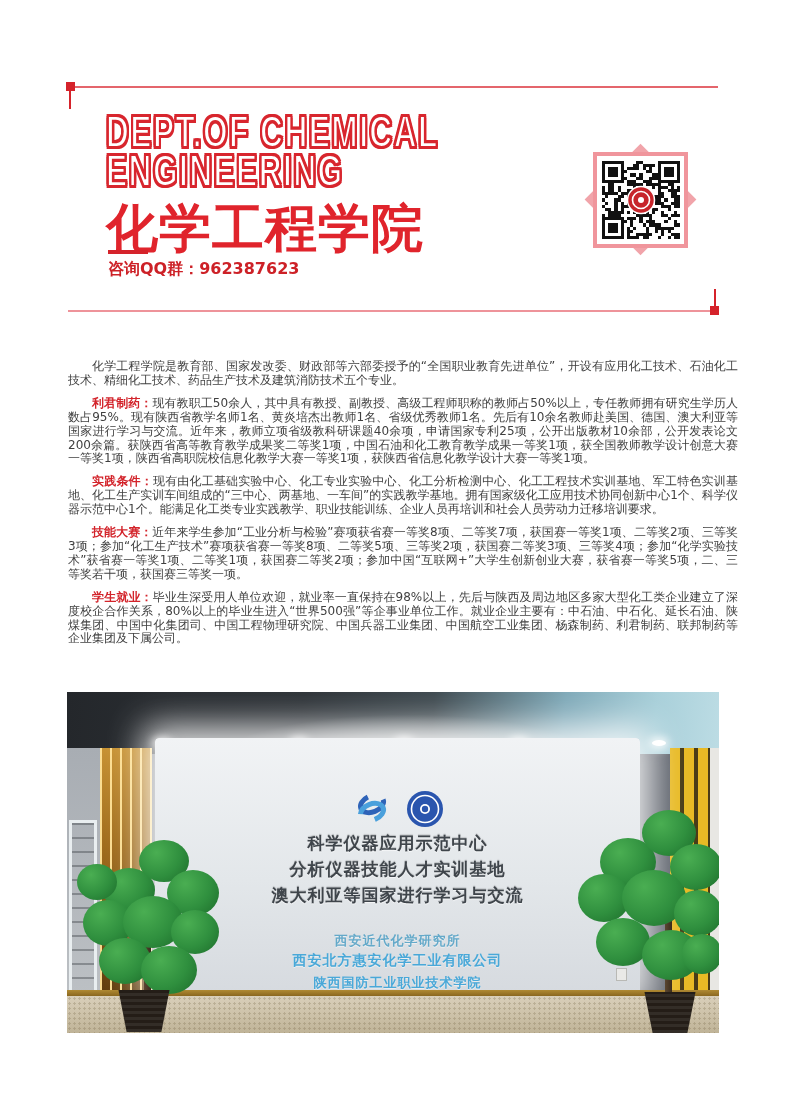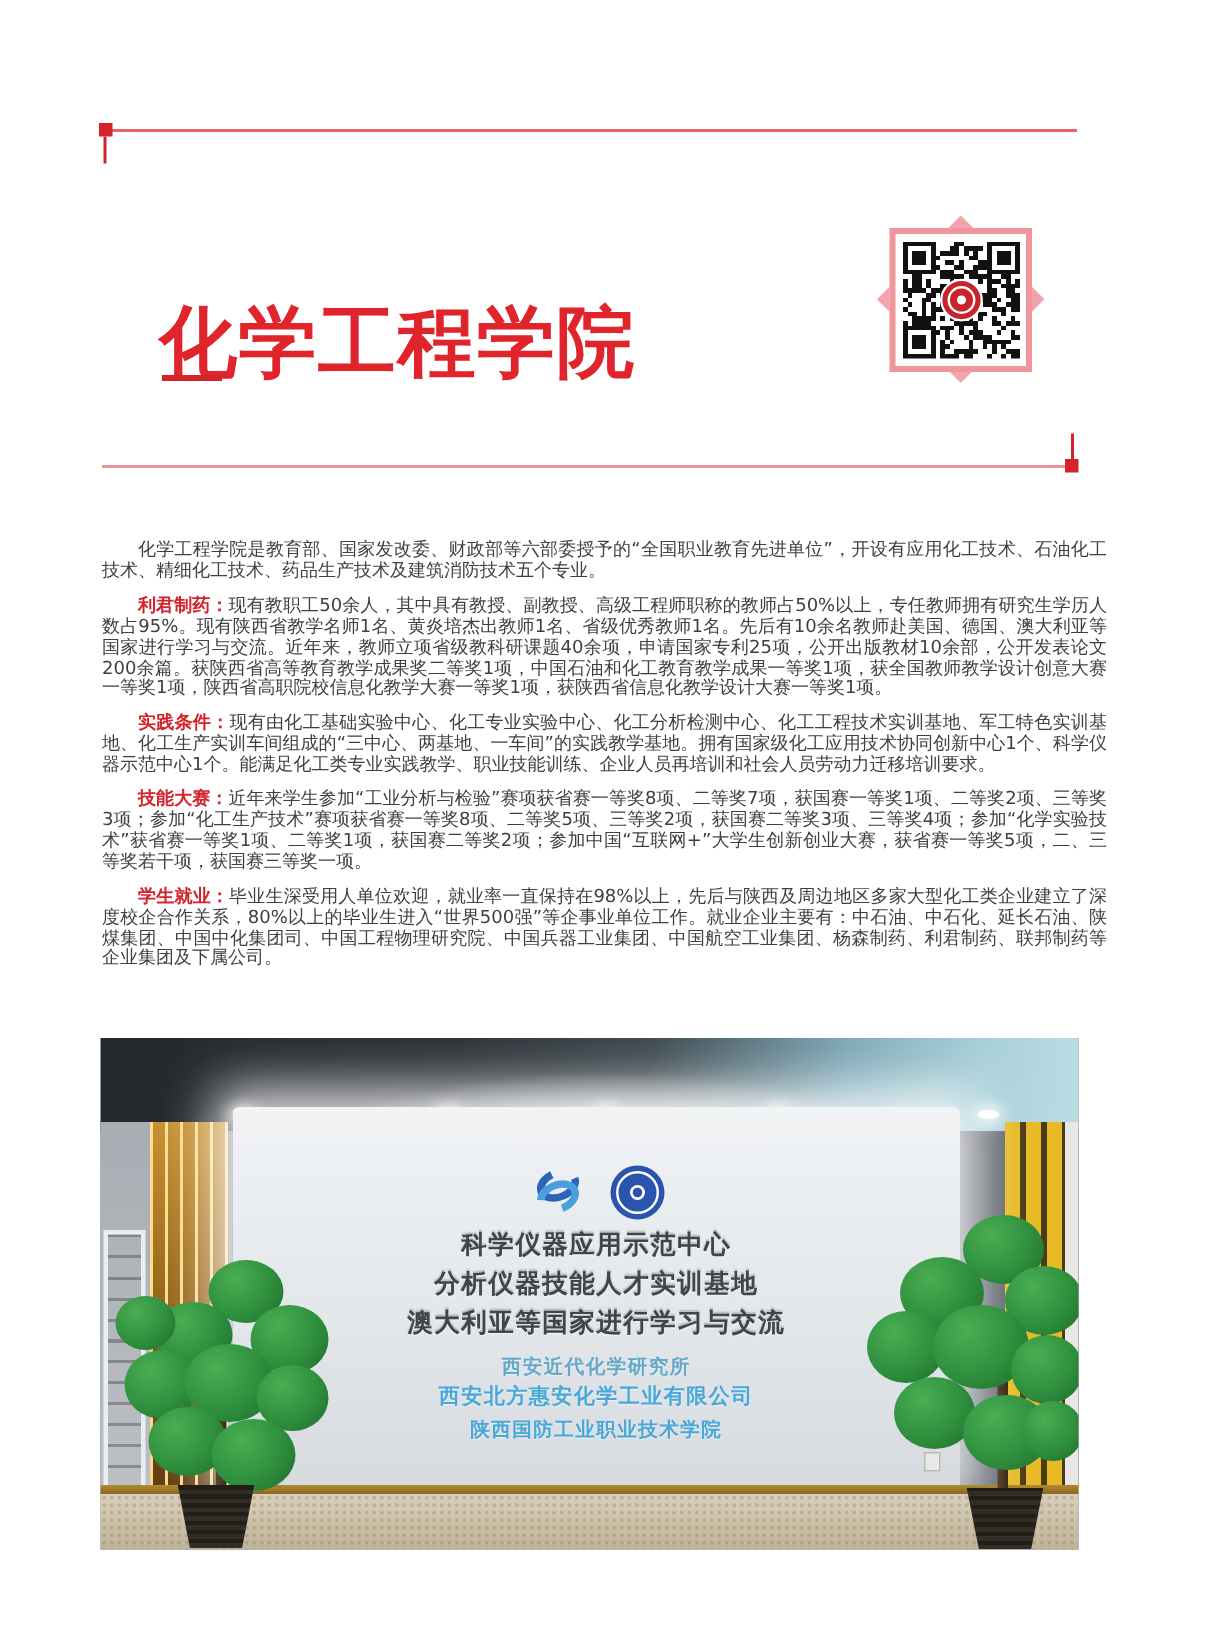--- a/index.html
+++ b/index.html
@@ -70,21 +70,21 @@
   .ph-panel { position:absolute; left:88px; top:46px; width:485px; height:257px; border-radius:4px;
              background:linear-gradient(180deg,#f1f3f5 0%,#e3e7ea 55%,#d6dadf 100%);
              box-shadow:0 0 34px 12px rgba(255,255,255,.85); }
   .ph-logos { position:absolute; left:0; top:38px; width:485px; display:flex; justify-content:center; gap:14px; }
   .sign-dark { position:absolute; left:0; width:485px; text-align:center; font-weight:bold; color:#3f454b;
              letter-spacing:1px; text-shadow:0 1px 1px rgba(255,255,255,.7), 0 -1px 1px rgba(0,0,0,.2); white-space:nowrap; }
   .sd1 { top:80px;  font-size:17px; }
   .sd2 { top:106px; font-size:17px; }
   .sd3 { top:132px; font-size:17px; }
   .sign-blue { position:absolute; left:0; width:485px; text-align:center; font-weight:bold; color:#49a8d8;
-             letter-spacing:1px; text-shadow:0 1px 1px rgba(255,255,255,.6); white-space:nowrap; }
+             letter-spacing:1px; text-shadow:0 1px 1px rgba(255,255,255,.6); white-space:nowrap;margin-top:16px; }
   .sb1 { top:164px; font-size:13px; color:#64a9c9; }
   .sb2 { top:184px; font-size:14px; }
   .sb3 { top:206px; font-size:13px; }
   .ph-outlet { position:absolute; left:549px; top:276px; width:11px; height:13px; background:#e9e9e7; border:1px solid #b9b9b5; }
   .ph-baseboard { position:absolute; left:0; top:298px; width:652px; height:6px; background:linear-gradient(180deg,#b08a33,#8a671f); }
   .ph-floor { position:absolute; left:0; top:304px; width:652px; height:37px;
              background-image:radial-gradient(rgba(120,105,75,.28) 1px, transparent 1.4px),
                               linear-gradient(180deg,#d9cfba 0%,#cdc2a9 50%,#bfb397 100%);
              background-size:5px 5px, 100% 100%; }
   .foliage { position:absolute; }
@@ -102,22 +102,27 @@
 </style>
 </head>
 <body>
 
 <div class="page">
 
   <div class="rule-top"></div>
   <div class="sq-tl"></div>
   <div class="tick-tl"></div>
 
+  <div class="title-en">
+    <span>DEPT.OF CHEMICAL</span><br>
+    <span>ENGINEERING</span>
+  </div>
   <div class="title-zh">化学工程学院</div>
   <div class="zh-underline"></div>
+  <div class="qq-line">咨询QQ群：962387623</div>
 
   <div class="qr-diamond"></div>
   <div class="qr-frame">
     <svg id="qr" width="78" height="78" viewBox="0 0 78 78">
         <rect x="34.32" y="0" width="3.12" height="3.12" fill="#111" shape-rendering="crispEdges"></rect>
         <rect x="37.44" y="0" width="3.12" height="3.12" fill="#111" shape-rendering="crispEdges"></rect>
         <rect x="31.200000000000003" y="3.12" width="3.12" height="3.12" fill="#111" shape-rendering="crispEdges"></rect>
         <rect x="34.32" y="3.12" width="3.12" height="3.12" fill="#111" shape-rendering="crispEdges"></rect>
         <rect x="40.56" y="3.12" width="3.12" height="3.12" fill="#111" shape-rendering="crispEdges"></rect>
         <rect x="43.68" y="3.12" width="3.12" height="3.12" fill="#111" shape-rendering="crispEdges"></rect>
@@ -392,21 +397,21 @@
     <div class="ph-light" style="left:445px"></div>
     <div class="ph-light" style="left:585px"></div>
 
     <div class="ph-leftwall"></div>
     <div class="ph-window"></div>
     <div class="ph-goldslats"></div>
     <div class="ph-yellowslats"></div>
     <div class="ph-whitewall"></div>
 
     <div class="ph-panel"></div>
-    <div style="position:absolute; left:88px; top:46px; width:485px; height:211px;">
+    <div style="position:absolute; left:88px; top:60px; width:485px; height:211px;">
       <div class="ph-logos">
         <svg width="40" height="36" viewBox="0 0 40 36">
           <ellipse cx="20" cy="14" rx="12" ry="8" transform="rotate(-22 20 14)" stroke="#2e63b8" stroke-width="5" fill="none" stroke-dasharray="46 18"></ellipse>
           <ellipse cx="20" cy="22" rx="12" ry="8" transform="rotate(-22 20 22)" stroke="#4aa0dc" stroke-width="5" fill="none" stroke-dasharray="46 18" stroke-dashoffset="30"></ellipse>
         </svg>
         <svg width="38" height="38" viewBox="0 0 38 38">
           <circle cx="19" cy="19" r="18" fill="#2a55ae"></circle>
           <circle cx="19" cy="19" r="13.5" fill="none" stroke="#ffffff" stroke-width="1.6"></circle>
           <circle cx="19" cy="19" r="5" fill="#ffffff"></circle>
           <circle cx="19" cy="19" r="3.2" fill="#2a55ae"></circle>

